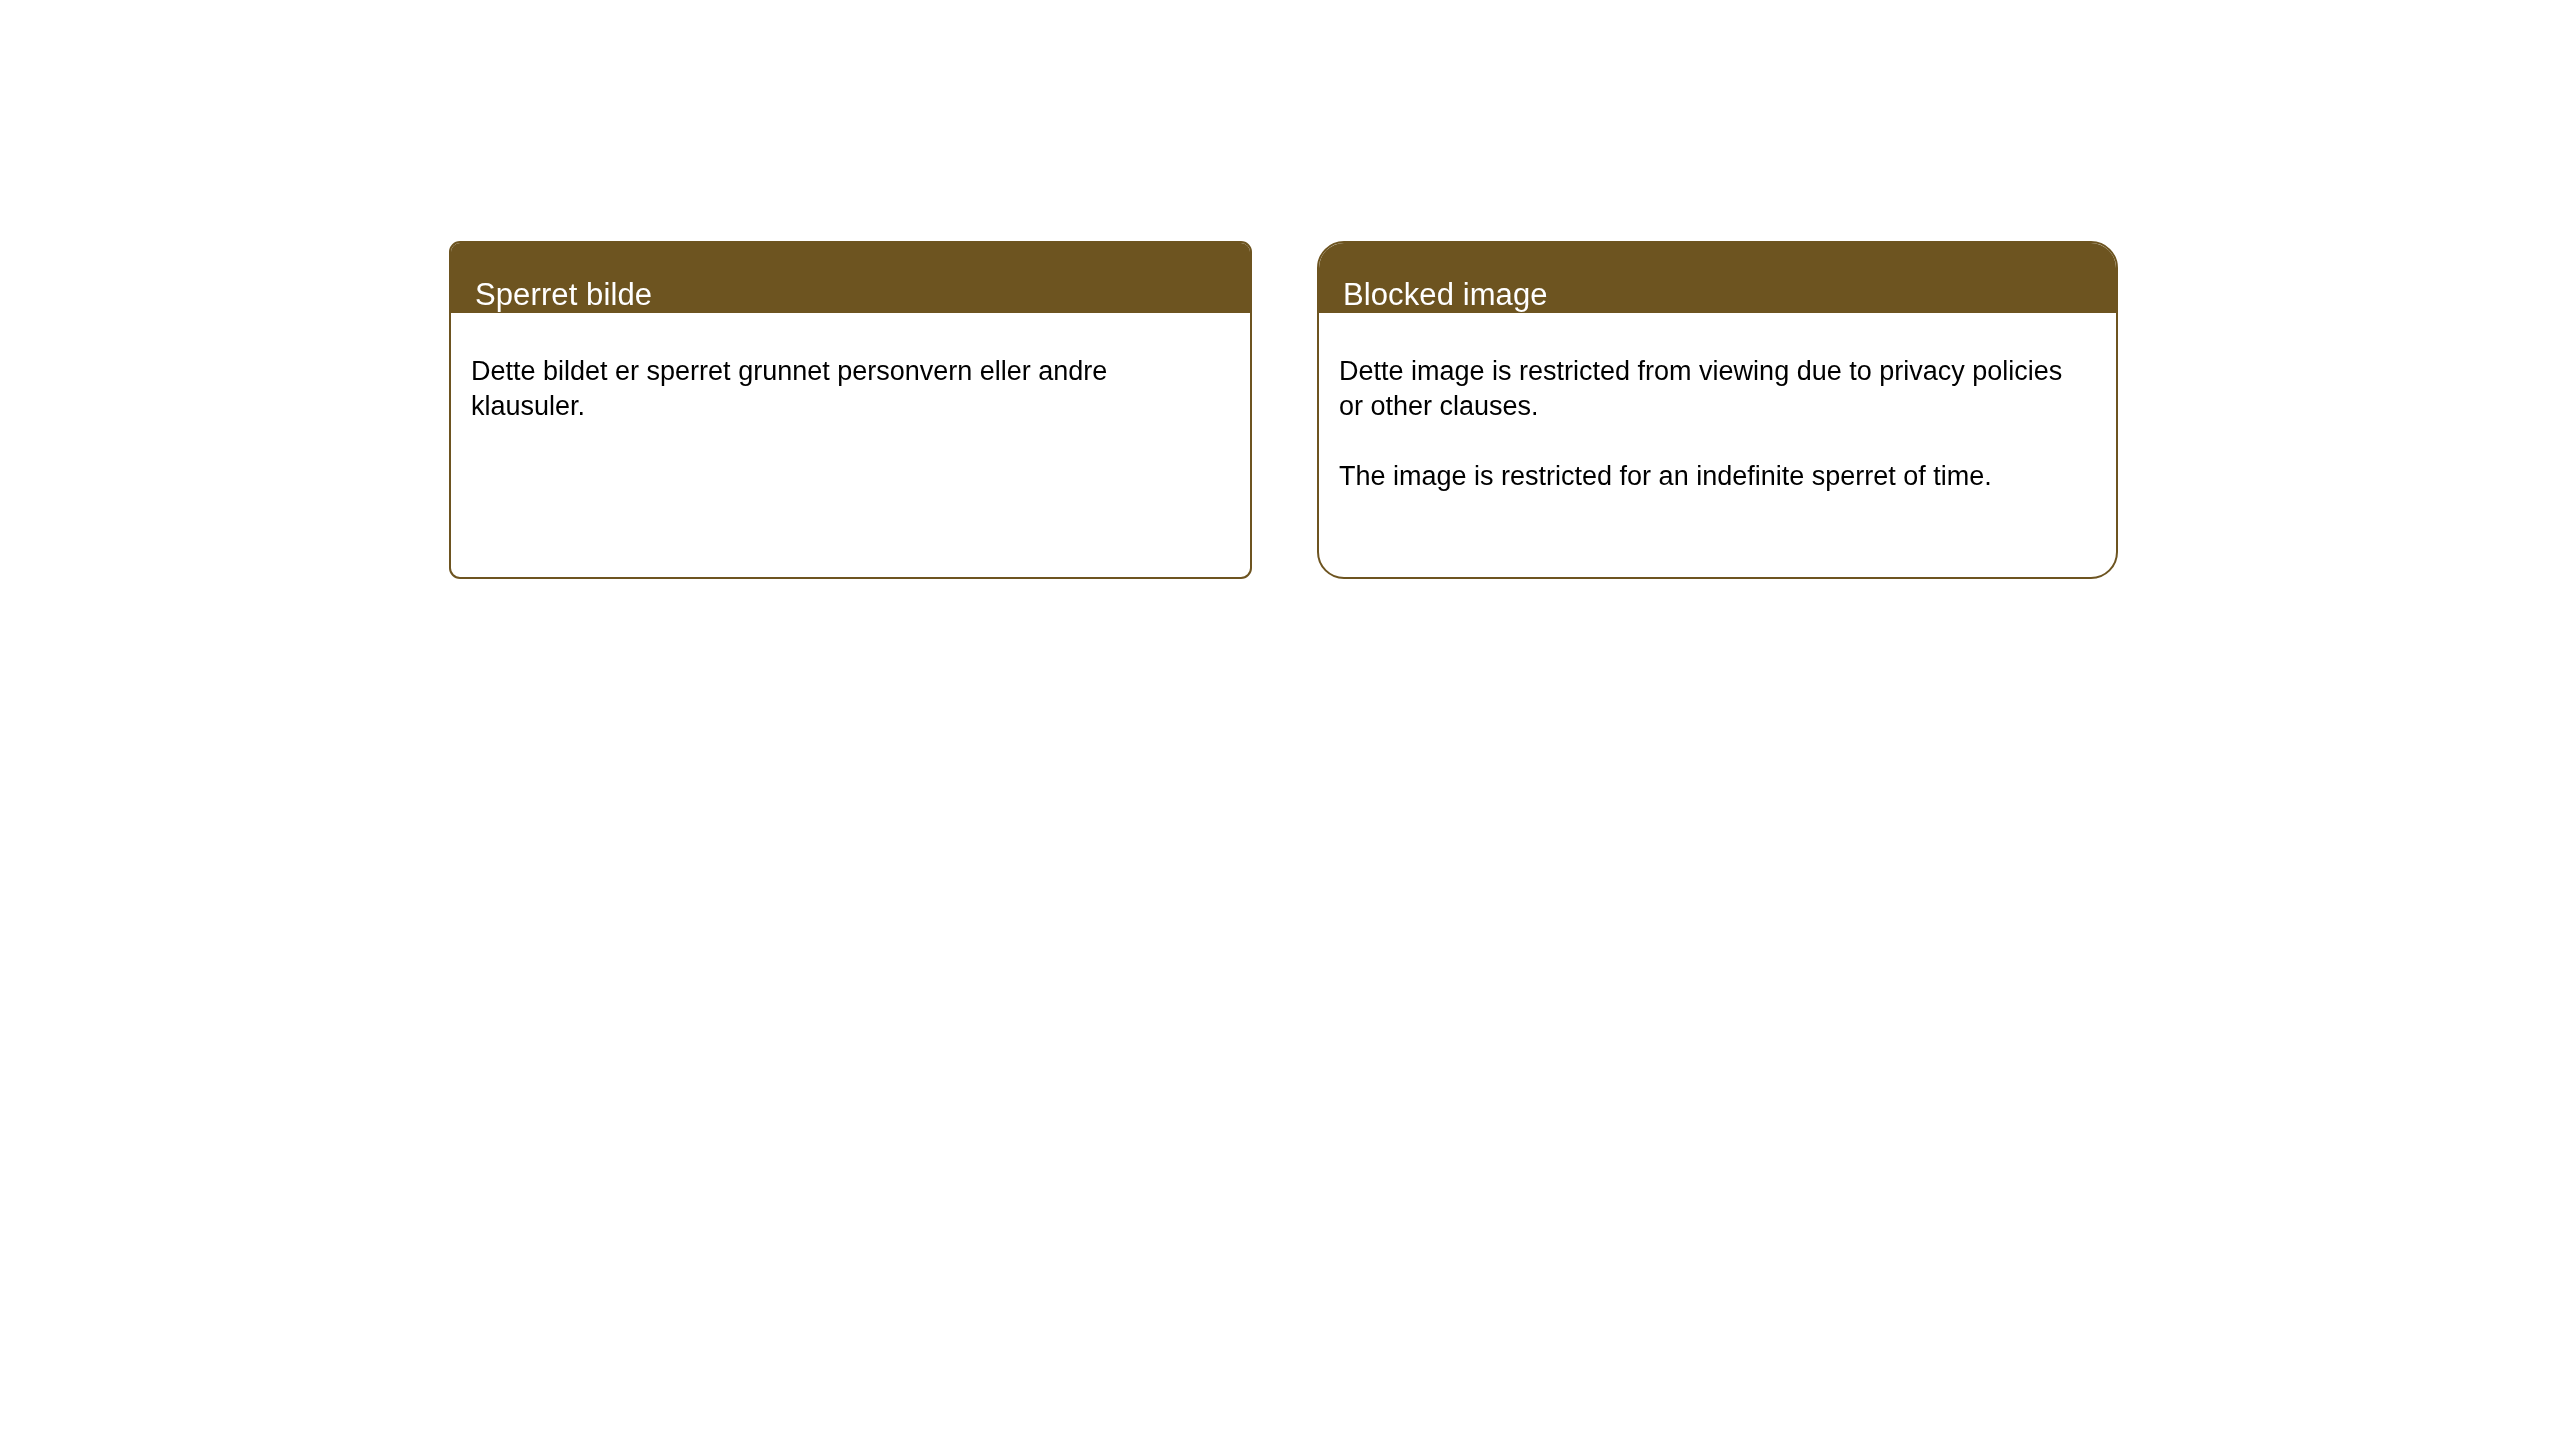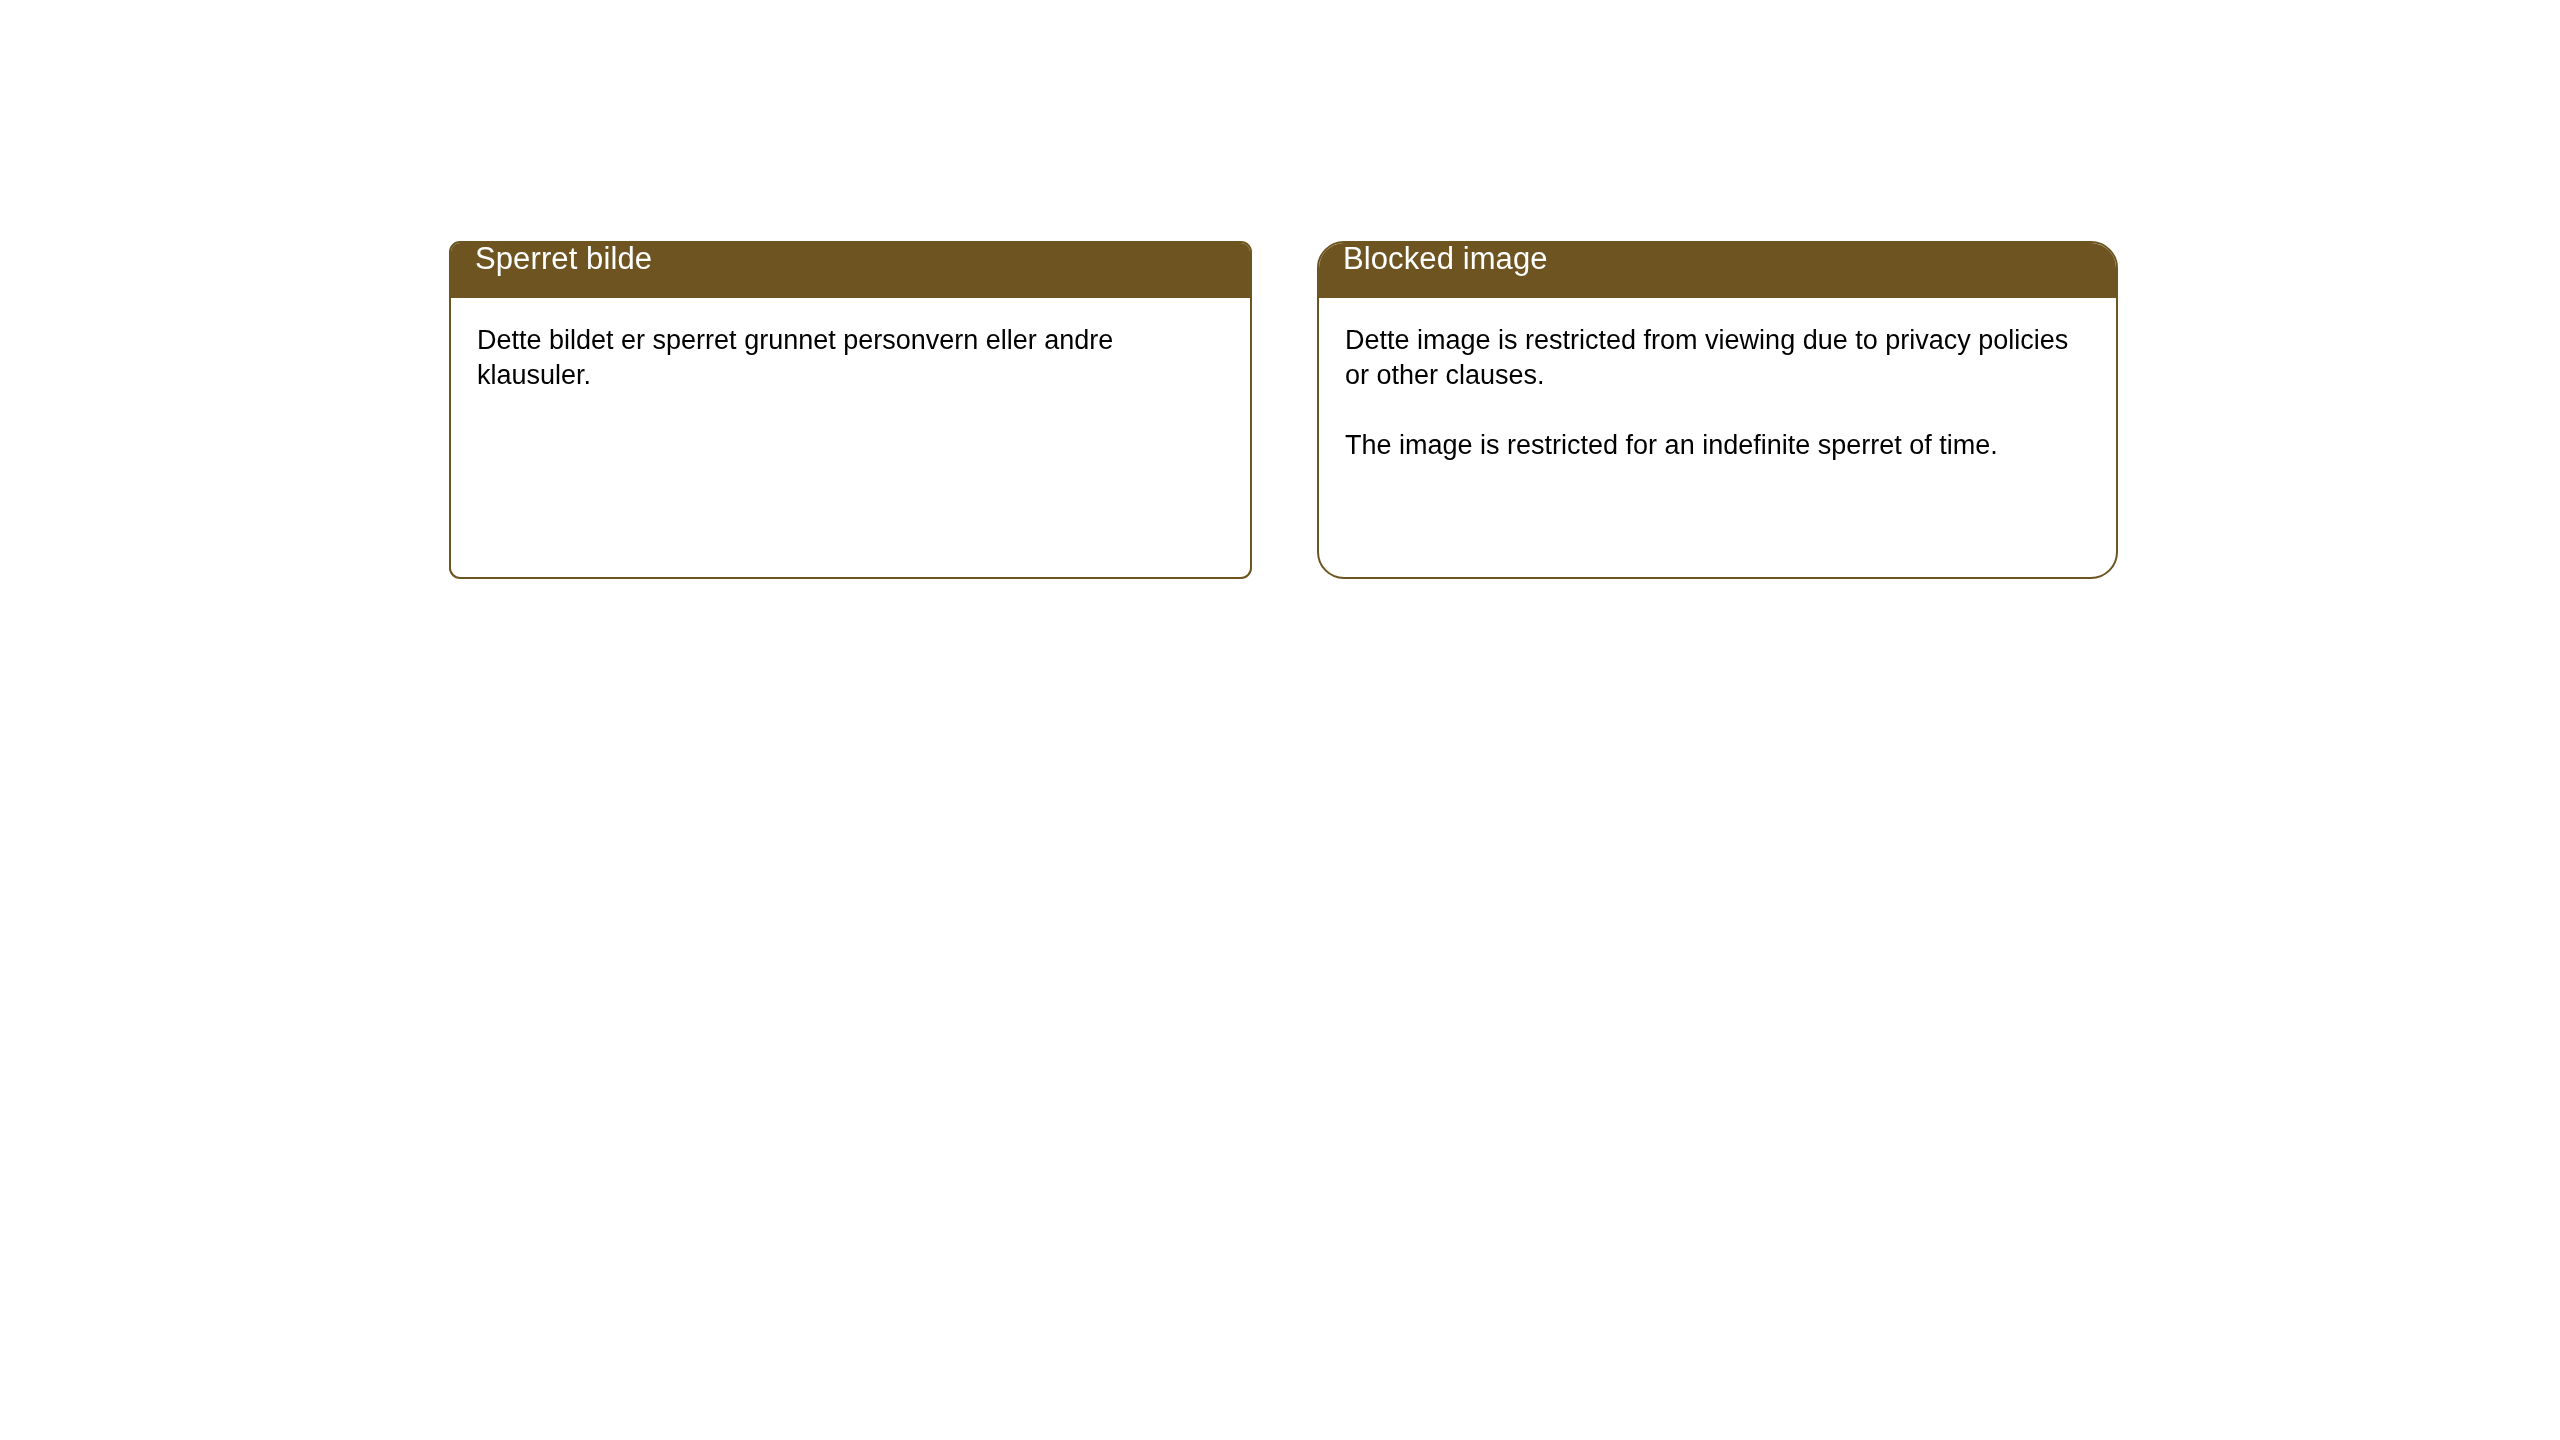--- a/index.html
+++ b/index.html
@@ -41,42 +41,42 @@
   .card-2 {
     left: 1317px;
     top: 241px;
     width: 801px;
     height: 338px;
     border-radius: 27px;
   }
 
   .card-header {
     box-sizing: border-box;
-    height: 57px;
+    height: 72px;
     background: #6d5420;
-    margin: -2px -2px 0 -2px;
+    margin: -2px -2px 16px -2px;
     border-top-left-radius: 11px;
     border-top-right-radius: 11px;
     display: flex;
-    align-items: flex-start;
+    align-items: flex-end;
     padding-left: 26px;
   }
 
   .card-title {
     color: #ffffff;
     font-size: 31px;
     line-height: 36px;
     font-weight: 400;
     letter-spacing: 0.1px;
     white-space: nowrap;
   }
 
   .card-body {
     box-sizing: border-box;
-    padding: 25px 24px 0 26px;
+    padding: 25px 24px 0 20px;
     color: #000000;
   }
 
   .card-para {
     font-size: 27px;
     line-height: 35px;
     color: #000000;
     margin: 0;
     font-weight: 400;
   }

